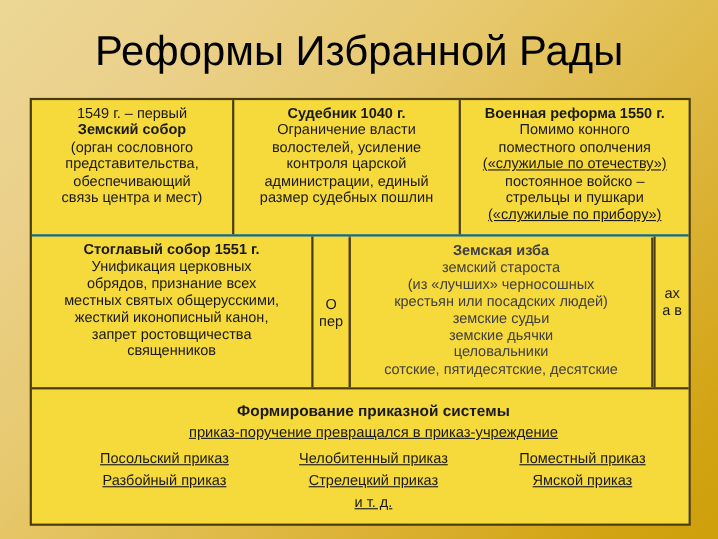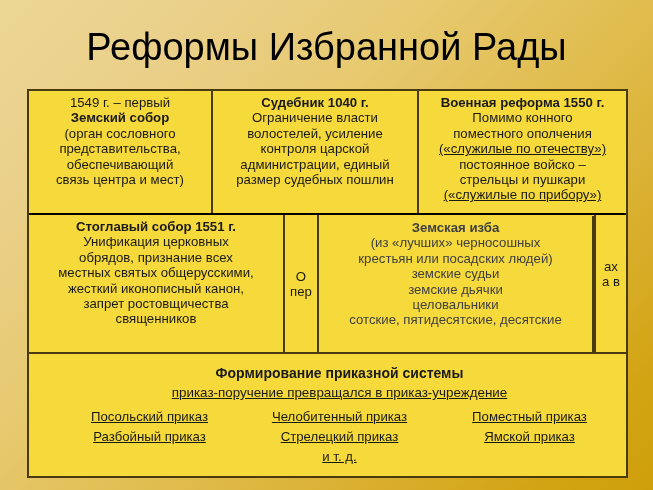--- a/index.html
+++ b/index.html
@@ -60,21 +60,21 @@
     left: 0;
     width: 100%;
     box-sizing: border-box;
     display: flex;
   }
 
   
   #row1 {
     top: 0;
     height: 124px;
-    border-bottom: 2px solid #000000;
+    border-bottom: 2px solid #0369a1;
   }
   
   #row2 {
     top: 124px;
     height: 139px;
     border-bottom: 2px solid #4a3a10;
   }
   
   #row3 {
     top: 263px;
@@ -249,20 +249,21 @@
           <div class="prikaz-col">
             <span>Поместный приказ</span>
             <span>Ямской приказ</span>
           </div>
         </div>
       </div>
     </div>
 
     <div id="zemskaya-izba">
       <span class="cell-title">Земская изба</span>
+      <span class="line">земский староста</span>
       <span class="line">(из «лучших» черносошных</span>
       <span class="line">крестьян или посадских людей)</span>
       <span class="line">земские судьи</span>
       <span class="line">земские дьячки</span>
       <span class="line">целовальники</span>
       <span class="line">сотские, пятидесятские, десятские</span>
     </div>
 
   </div>
 </div>

